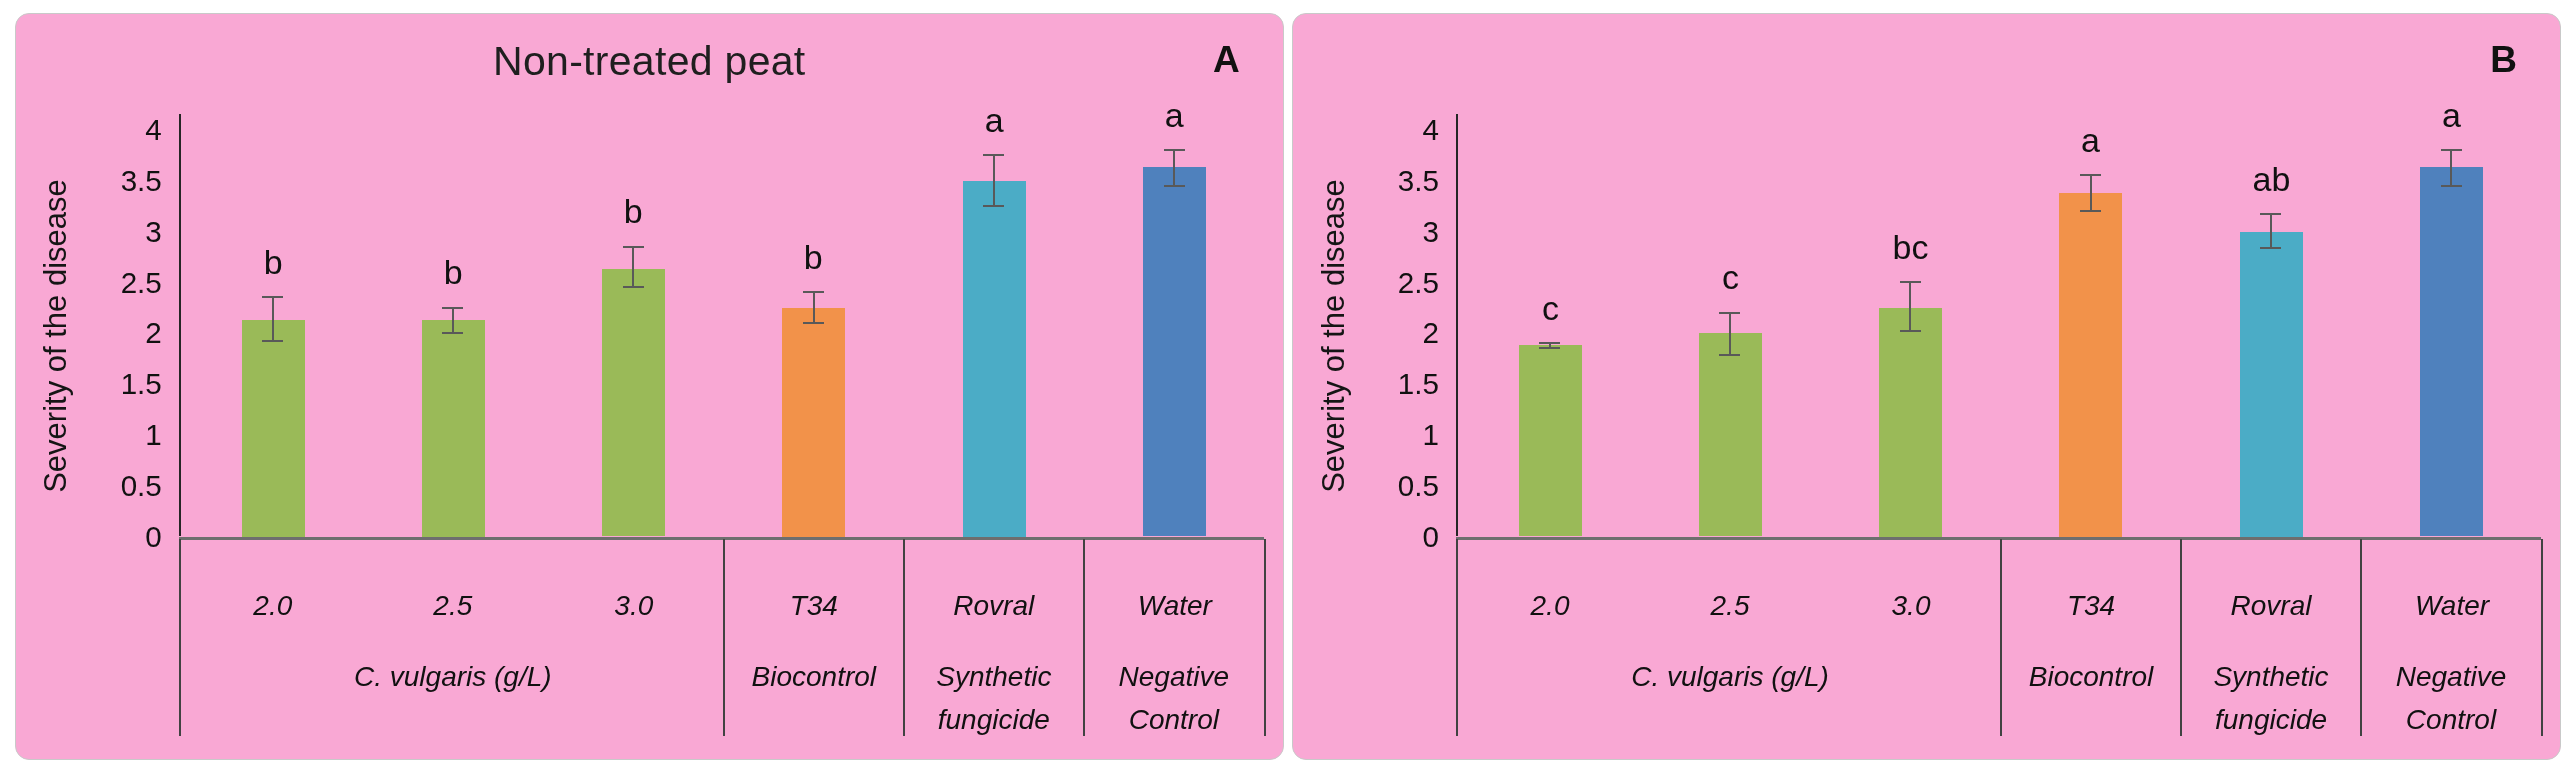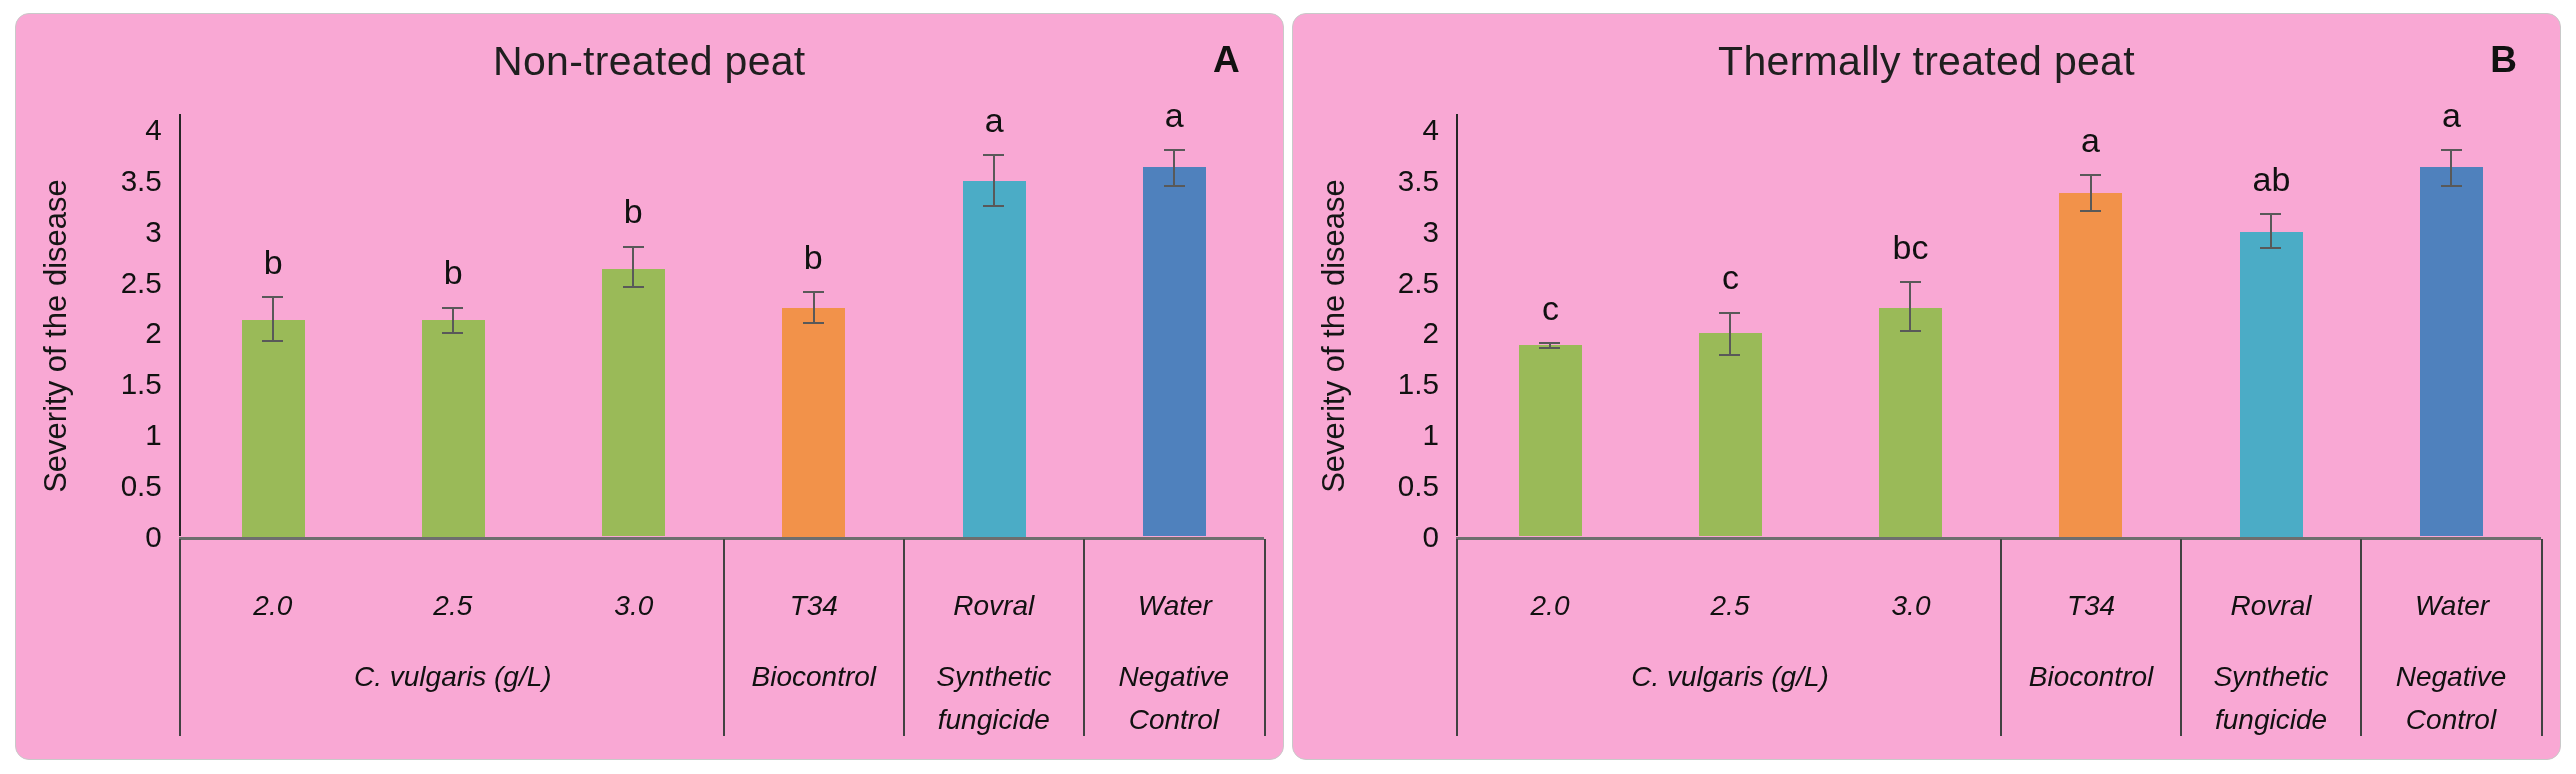--- a/index.html
+++ b/index.html
@@ -87,21 +87,20 @@
         <div class="xcat" style="left: 895px; top: 576px; width: 166px;">Rovral</div>
         <div class="xcat" style="left: 1076px; top: 576px; width: 166px;">Water</div>
         <div class="xgroup" style="left: 175px; top: 641px; width: 524px;">C. vulgaris (g/L)</div>
         <div class="xgroup" style="left: 716px; top: 641px; width: 164px;">Biocontrol</div>
         <div class="xgroup" style="left: 896px; top: 641px; width: 164px;">Synthetic fungicide</div>
         <div class="xgroup" style="left: 1076px; top: 641px; width: 164px;">Negative Control</div>
       </div>
   </section>
 
   <section class="panel b">
-    <h2 class="title">Thermally treated peat</h2>
     <div class="panel-letter">B</div>
     <div class="ylabel">Severity of the disease</div>
     <div class="plot">
         <div class="tick" style="top: 505px; left: 51px; width: 95px; height: 35px;">0</div>
         <div class="tick" style="top: 454px; left: 51px; width: 95px; height: 35px;">0.5</div>
         <div class="tick" style="top: 403px; left: 51px; width: 95px; height: 35px;">1</div>
         <div class="tick" style="top: 352px; left: 51px; width: 95px; height: 35px;">1.5</div>
         <div class="tick" style="top: 301px; left: 51px; width: 95px; height: 35px;">2</div>
         <div class="tick" style="top: 251px; left: 51px; width: 95px; height: 35px;">2.5</div>
         <div class="tick" style="top: 200px; left: 51px; width: 95px; height: 35px;">3</div>

